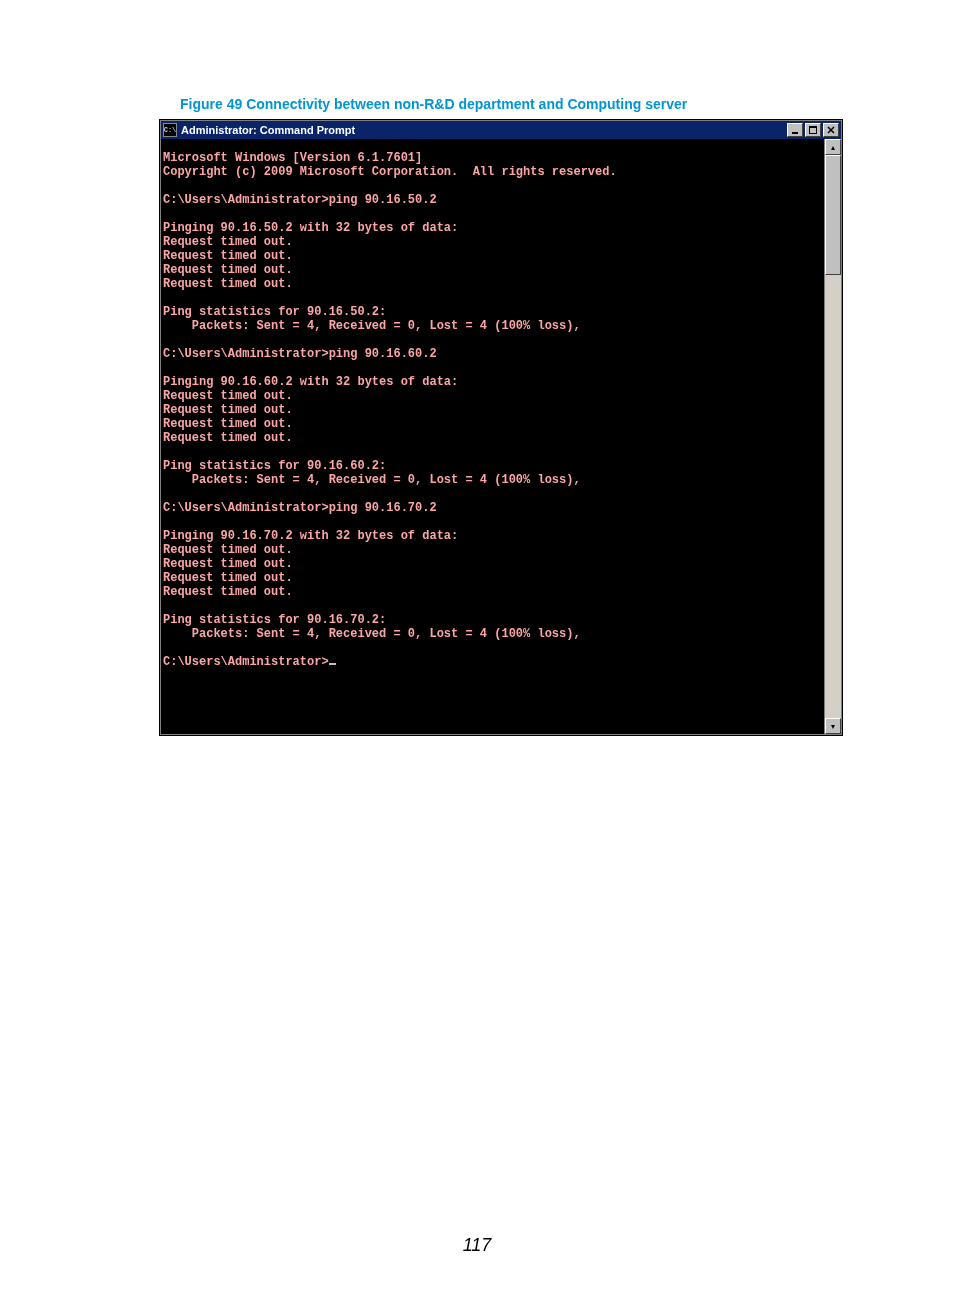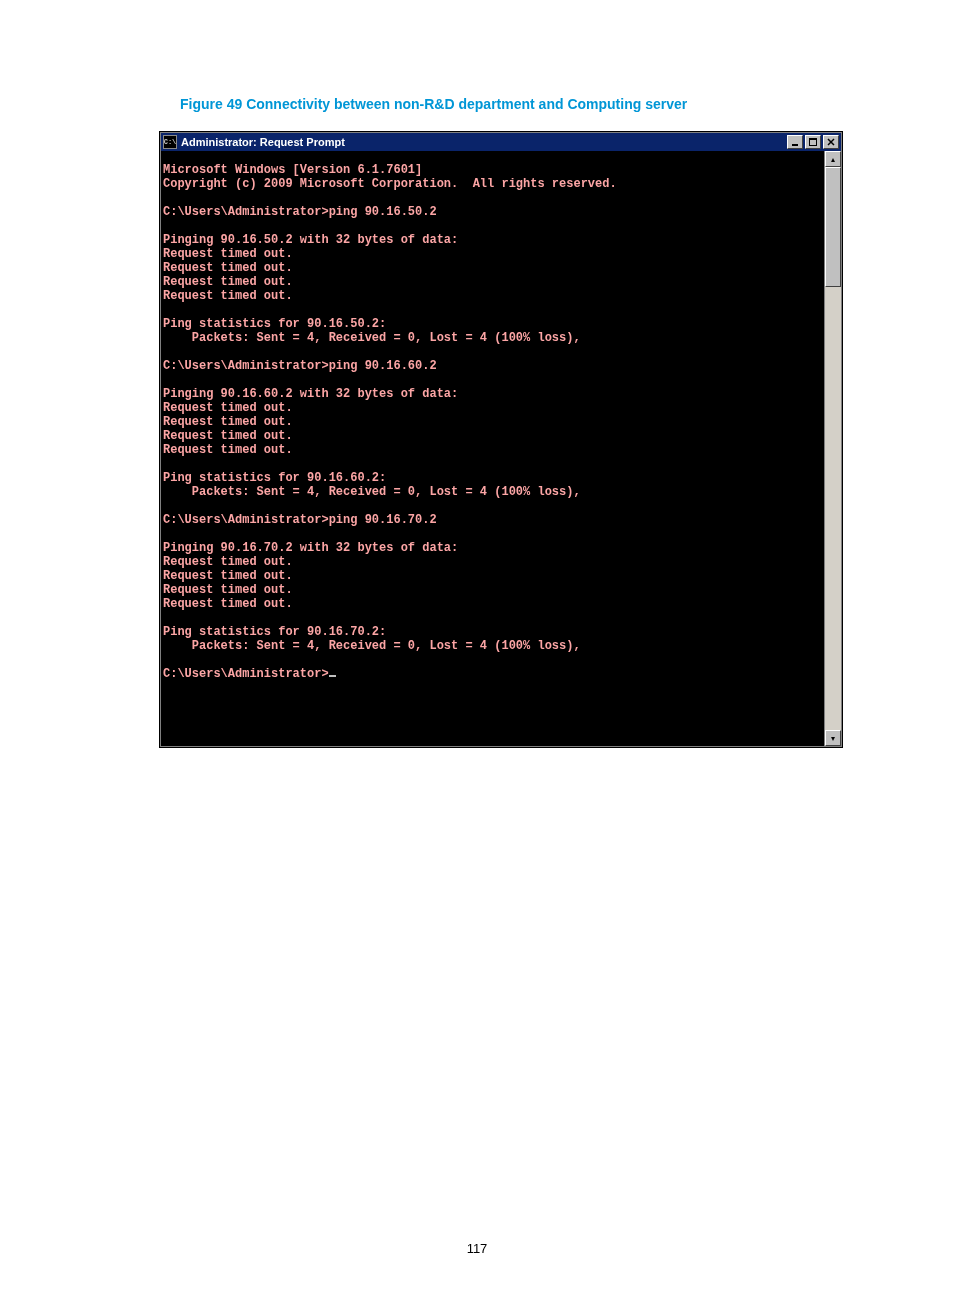--- a/index.html
+++ b/index.html
@@ -15,21 +15,21 @@
     background: #ffffff;
     box-sizing: border-box;
     padding-top: 96px;
     padding-left: 160px;
     padding-right: 100px;
   }
   .figure-caption {
     color: #0096d6;
     font-size: 14px;
     font-weight: bold;
-    margin-bottom: 20px;
+    margin-bottom: 8px;
     font-family: Arial, Helvetica, sans-serif;
     padding-left: 20px;
   }
   .window {
     width: 680px;
     border: 1px solid #808080;
     box-shadow: 0 0 0 1px #000;
   }
   .titlebar {
     display: flex;
@@ -142,35 +142,36 @@
     display: inline-block;
     width: 7px;
     border-bottom: 2px solid #c0c0c0;
   }
   .page-number {
     position: absolute;
     bottom: 40px;
     left: 0;
     right: 0;
     text-align: center;
-    font-size: 13px;
+    font-size: 18px;
     color: #000;
+    font-style: italic;
   }
 </style>
 </head>
 <body>
 
 <div class="page">
 
   <div class="figure-caption">Figure 49 Connectivity between non-R&amp;D department and Computing server</div>
 
   <div class="window">
     <div class="titlebar">
       <span class="sys-icon">C:\</span>
-      <span class="title-text">Administrator: Request Prompt</span>
+      <span class="title-text">Administrator: Command Prompt</span>
       <div class="win-controls">
         <div class="win-btn">
           <svg width="8" height="8" viewBox="0 0 8 8">
               <rect x="1" y="6" width="6" height="2" fill="#000"></rect>
             </svg>
         </div>
         <div class="win-btn">
           <svg width="8" height="8" viewBox="0 0 8 8">
               <rect x="0.5" y="0.5" width="7" height="7" fill="none" stroke="#000" stroke-width="1"></rect>
               <rect x="0" y="0" width="8" height="2" fill="#000"></rect>

